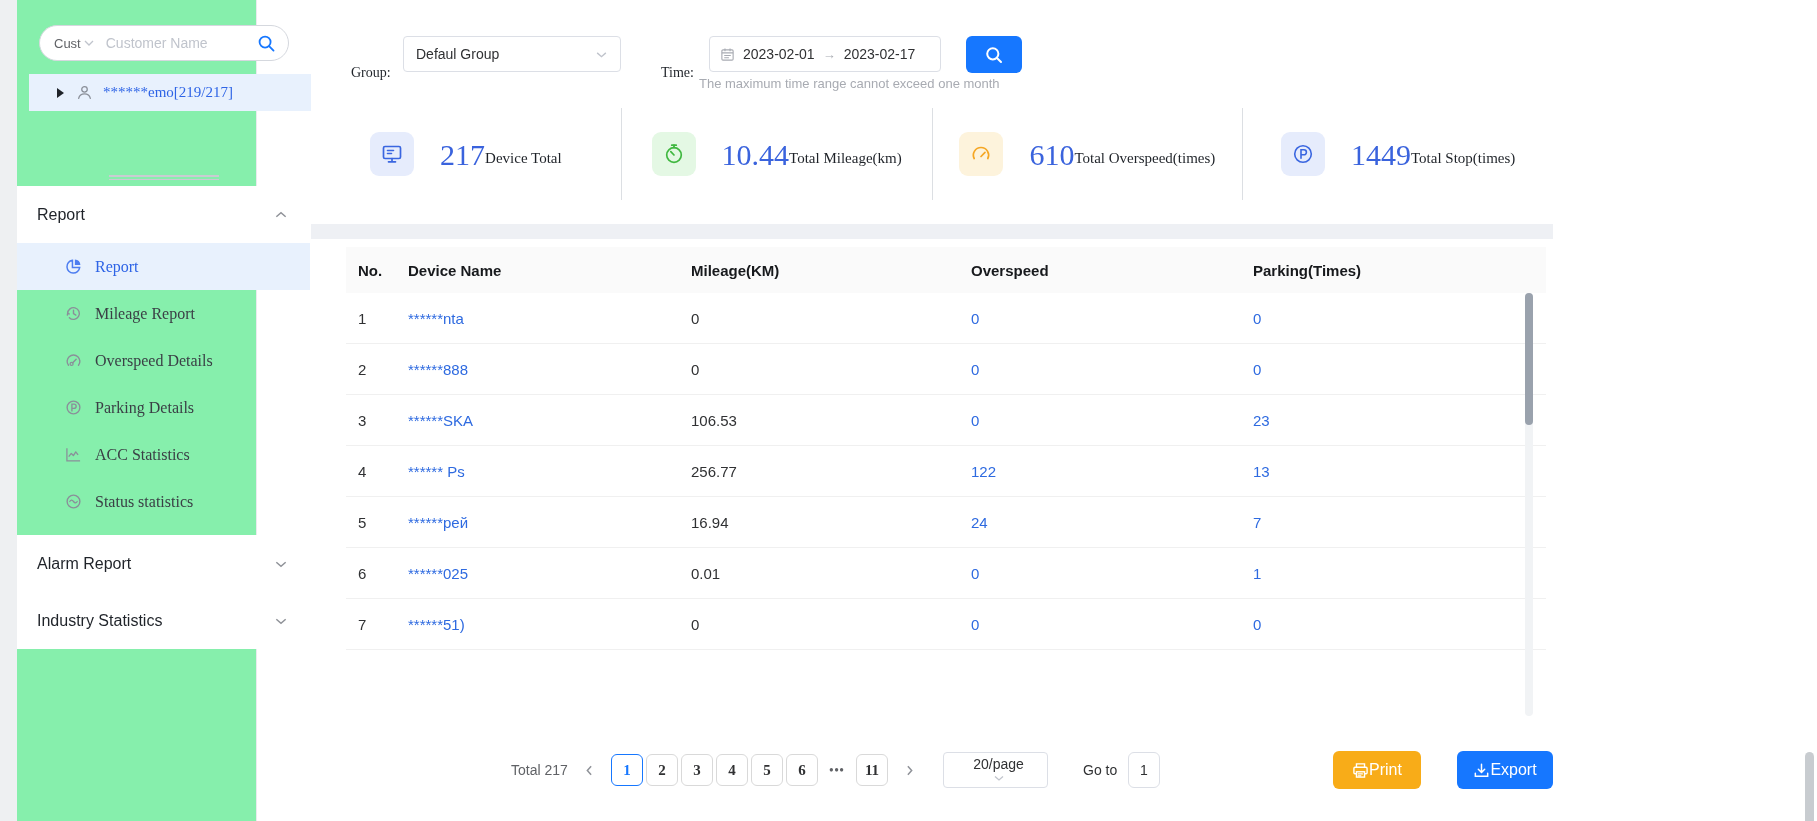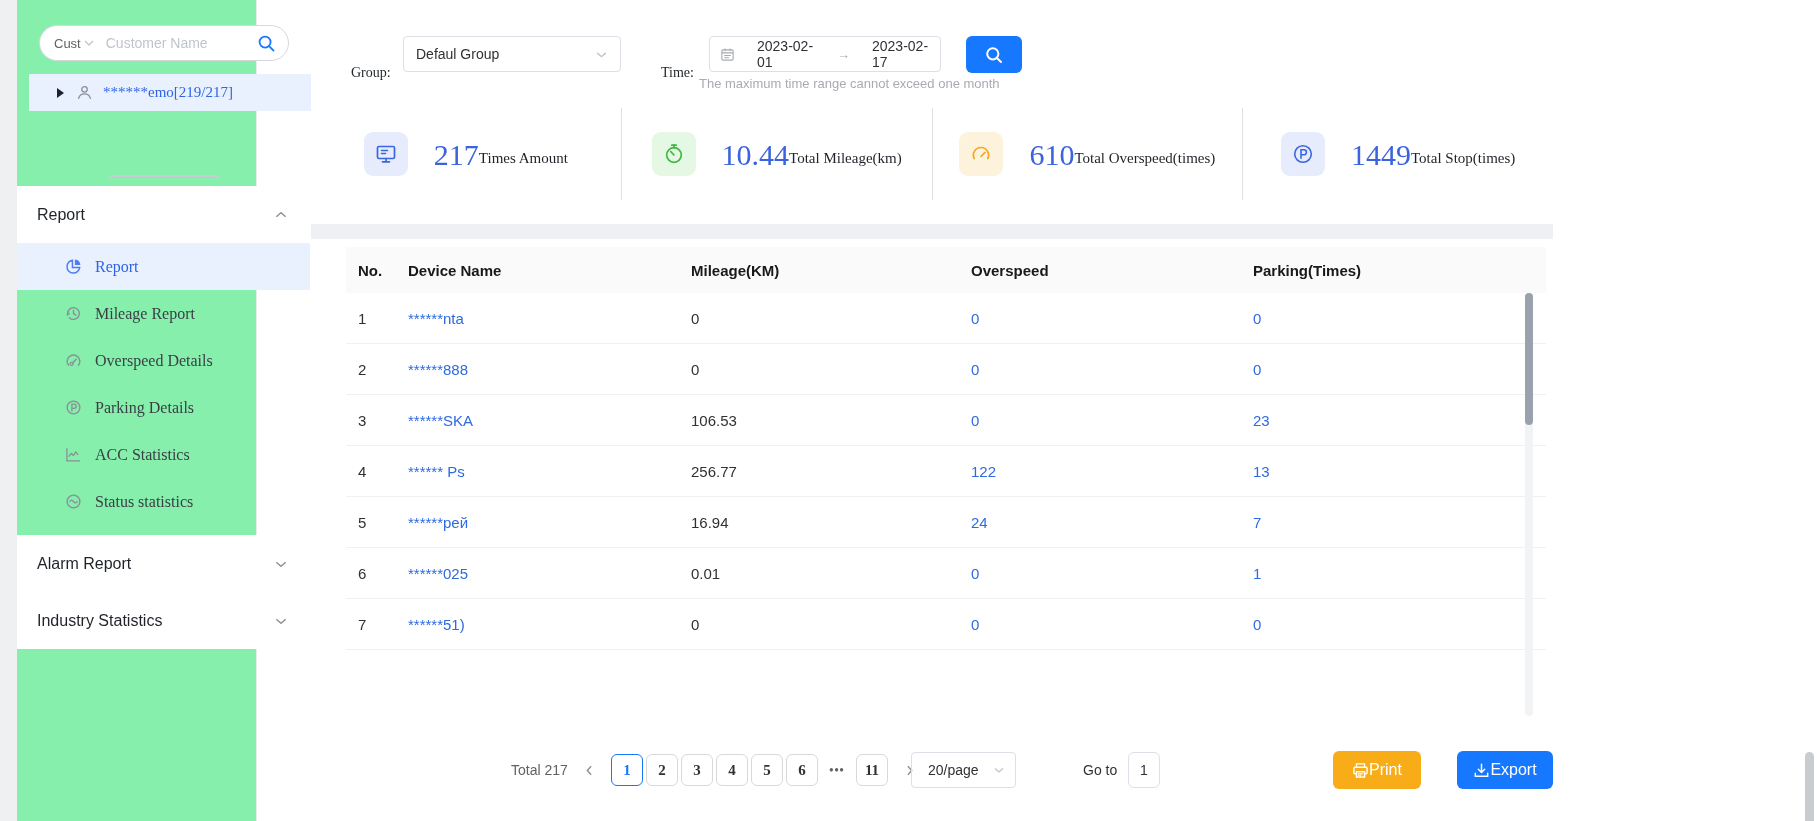--- a/index.html
+++ b/index.html
@@ -51,21 +51,21 @@
   
   .toolbar-label { font-family:"Liberation Serif",serif; font-size:14px; color:#1f2329;margin-top:20px; }
   .group-label { position:absolute; left:40px; top:45px; }
   .group-select { position:absolute; left:92px; top:36px; width:218px; height:36px;
     border:1px solid #dcdfe6; border-radius:4px; display:flex; align-items:center;
     justify-content:space-between; padding:0 12px; cursor:pointer; background:#fff; }
   .group-select .val { font-size:14px; color:#303133; }
   .time-label { position:absolute; left:350px; top:45px; }
   .date-range { position:absolute; left:398px; top:36px; width:232px; height:36px;
     border:1px solid #dcdfe6; border-radius:4px; display:flex; align-items:center;
-    padding:0 10px; gap:22px; background:#fff; cursor:pointer; }
+    padding:0 10px; gap:8px; background:#fff; cursor:pointer; }
   .date-range .cal { color:#a8abb2; display:flex; }
   .date-range .dt { font-size:14px; color:#303133; }
   .date-range .arrow { color:#a8abb2; font-size:13px; }
   .search-btn { position:absolute; left:655px; top:36px; width:56px; height:37px; background:#1677ff;
     border:none; border-radius:6px; color:#fff; display:flex; align-items:center; justify-content:center;
     cursor:pointer; }
   .hint { position:absolute; left:388px; top:76px; font-size:13px; color:#a8abb2; }
 
   
   .stats { position:absolute; left:0; top:108px; width:1242px; height:92px; display:flex; }
@@ -100,23 +100,23 @@
   .pg-arrow { position:absolute; top:23px; width:24px; height:24px; display:flex; align-items:center;
     justify-content:center; color:#909399; cursor:pointer; background:none; border:none; }
   .pg-prev { left:266px; }
   .pg-next { left:586px; }
   .pages { position:absolute; left:300px; top:19px; display:flex; gap:3px; }
   .page-btn { width:32px; height:32px; border:1px solid #d9d9d9; border-radius:6px; background:#fff;
     font-family:"Liberation Serif",serif; font-weight:bold; font-size:15px; color:#303133;
     display:flex; align-items:center; justify-content:center; cursor:pointer; }
   .page-btn.active { border-color:#1677ff; color:#1677ff; }
   .page-btn.dots { border:none; color:#606266; letter-spacing:1px; font-size:12px; }
-  .size-select { position:absolute; left:600px; top:17px; width:105px; height:36px;
+  .size-select { position:absolute; left:632px; top:17px; width:105px; height:36px;
     border:1px solid #dcdfe6; border-radius:4px; display:flex; align-items:center;
-    justify-content:space-between; padding:0 10px 0 16px; cursor:pointer; font-size:14px; color:#303133; }
+    justify-content:center; padding:0 10px 0 16px; cursor:pointer; font-size:14px; color:#303133;flex-direction:column; }
   .goto-label { position:absolute; left:772px; top:27px; font-size:14px; color:#303133; }
   .goto-input { position:absolute; left:817px; top:17px; width:32px; height:36px;
     border:1px solid #dcdfe6; border-radius:6px; text-align:center; font-size:14px; color:#303133;
     outline:none; font-family:"Liberation Sans",sans-serif; }
   .act-btn { position:absolute; top:16px; height:38px; border:none; border-radius:6px; color:#fff;
     font-size:16px; display:flex; align-items:center; justify-content:center; gap:0; cursor:pointer; }
   .print-btn { left:1022px; width:88px; background:#f8ac18; }
   .export-btn { left:1122px; width:96px; background:#1677ff;margin-left:24px; }
 
   .page-vscroll { position:absolute; right:3px; top:752px; width:9px; height:80px; background:#c8ccd0;
@@ -299,21 +299,21 @@
     <div class="stat">
       <span class="stat-icon ic-blue">
         <svg width="24" height="24" viewBox="0 0 24 24" fill="none">
             <rect x="3.5" y="4.5" width="17" height="12" rx="1.5" stroke="currentColor" stroke-width="1.7"></rect>
             <path d="M7.5 8.5h6M7.5 11.5h4" stroke="currentColor" stroke-width="1.6" stroke-linecap="round"></path>
             <path d="M12 16.5v3M8.5 19.8h7" stroke="currentColor" stroke-width="1.7" stroke-linecap="round"></path>
           </svg>
       </span>
       <span class="stat-col">
         <span class="stat-val">217</span>
-        <span class="stat-lab">Times Amount</span>
+        <span class="stat-lab">Device Total</span>
       </span>
     </div>
 
     <div class="stat">
       <span class="stat-icon ic-green">
         <svg width="24" height="24" viewBox="0 0 24 24" fill="none">
             <circle cx="12" cy="13" r="7.3" stroke="currentColor" stroke-width="1.7"></circle>
             <path d="M12 13L8.8 9.6" stroke="currentColor" stroke-width="1.7" stroke-linecap="round"></path>
             <path d="M12 3.2v2.4" stroke="currentColor" stroke-width="1.8" stroke-linecap="round"></path>
             <path d="M9.8 3.2h4.4" stroke="currentColor" stroke-width="1.8" stroke-linecap="round"></path>

